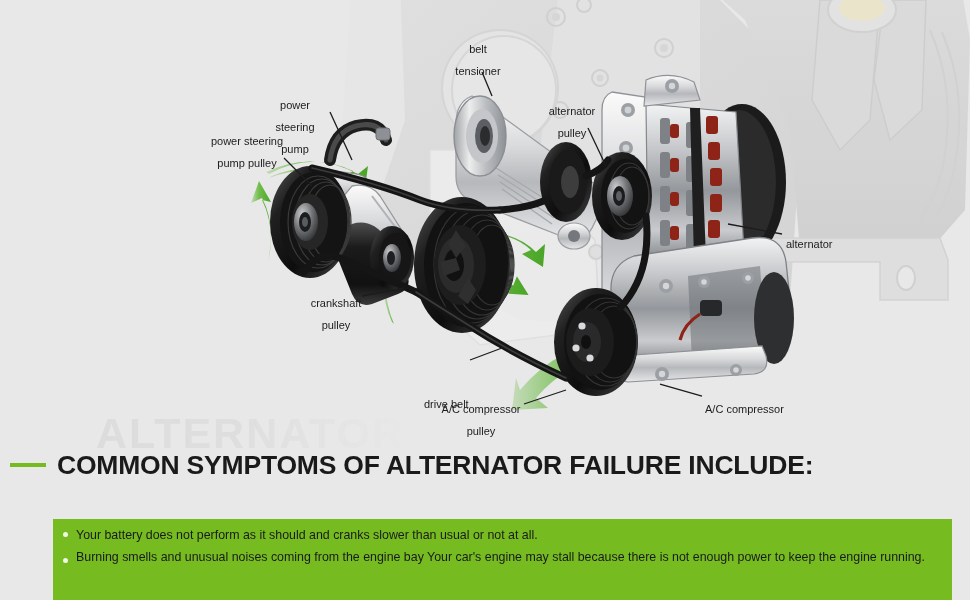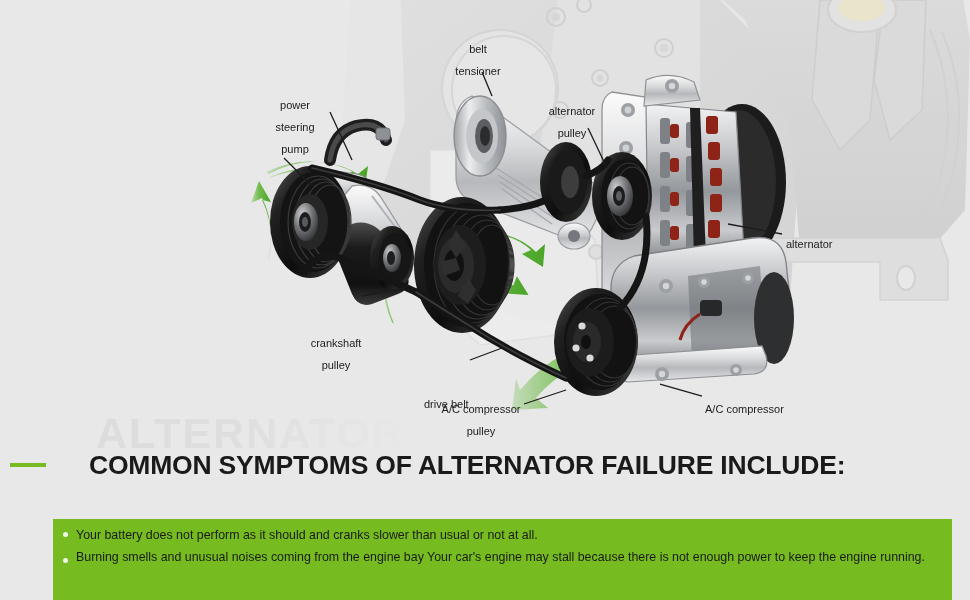--- a/index.html
+++ b/index.html
@@ -44,21 +44,20 @@
 
   
   #heading-row {
     position: absolute;
     left: 0;
     top: 446px;
     width: 970px;
     height: 38px;
     display: flex;
     align-items: center;
-    gap: 32px;
   }
   #heading-dash {
     width: 36px;
     height: 4px;
     background: #76bc21;
     margin-left: 10px;
     margin-right: 11px;
     flex: 0 0 auto;
   }
   #heading-text {
@@ -481,22 +480,24 @@
       </g>
     </svg>
 
     <div class="lbl c" style="left:264px; top:80px;  width:62px;margin-top:14px;">power
 steering
 pump</div>
     <div class="lbl c" style="left:440px; top:38px;  width:76px;">belt
 tensioner</div>
     <div class="lbl c" style="left:532px; top:100px; width:80px;">alternator
 pulley</div>
+    <div class="lbl c" style="left:196px; top:130px; width:102px;">power steering
+pump pulley</div>
     <div class="lbl" style="left:786px; top:233px;">alternator</div>
-    <div class="lbl c" style="left:300px; top:292px; width:72px;margin-top:40px;">crankshaft
+    <div class="lbl c" style="left:300px; top:292px; width:72px;">crankshaft
 pulley</div>
     <div class="lbl" style="left:424px; top:357px;margin-top:36px;">drive belt</div>
     <div class="lbl c" style="left:429px; top:398px; width:104px;">A/C compressor
 pulley</div>
     <div class="lbl" style="left:705px; top:398px;">A/C compressor</div>
   </div>
 
   <div id="watermark">ALTERNATOR</div>
 
   <div id="heading-row">

